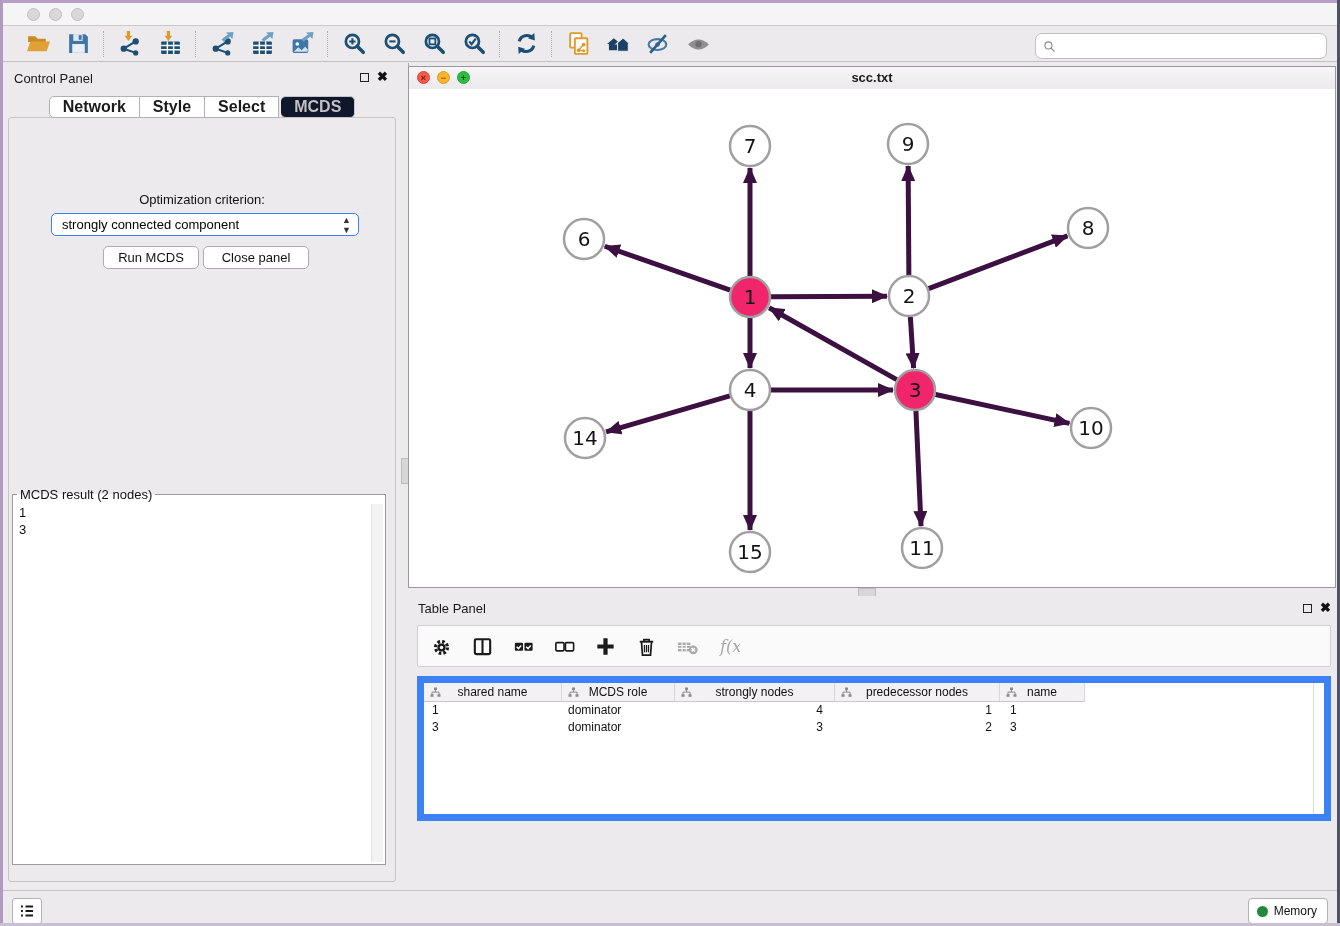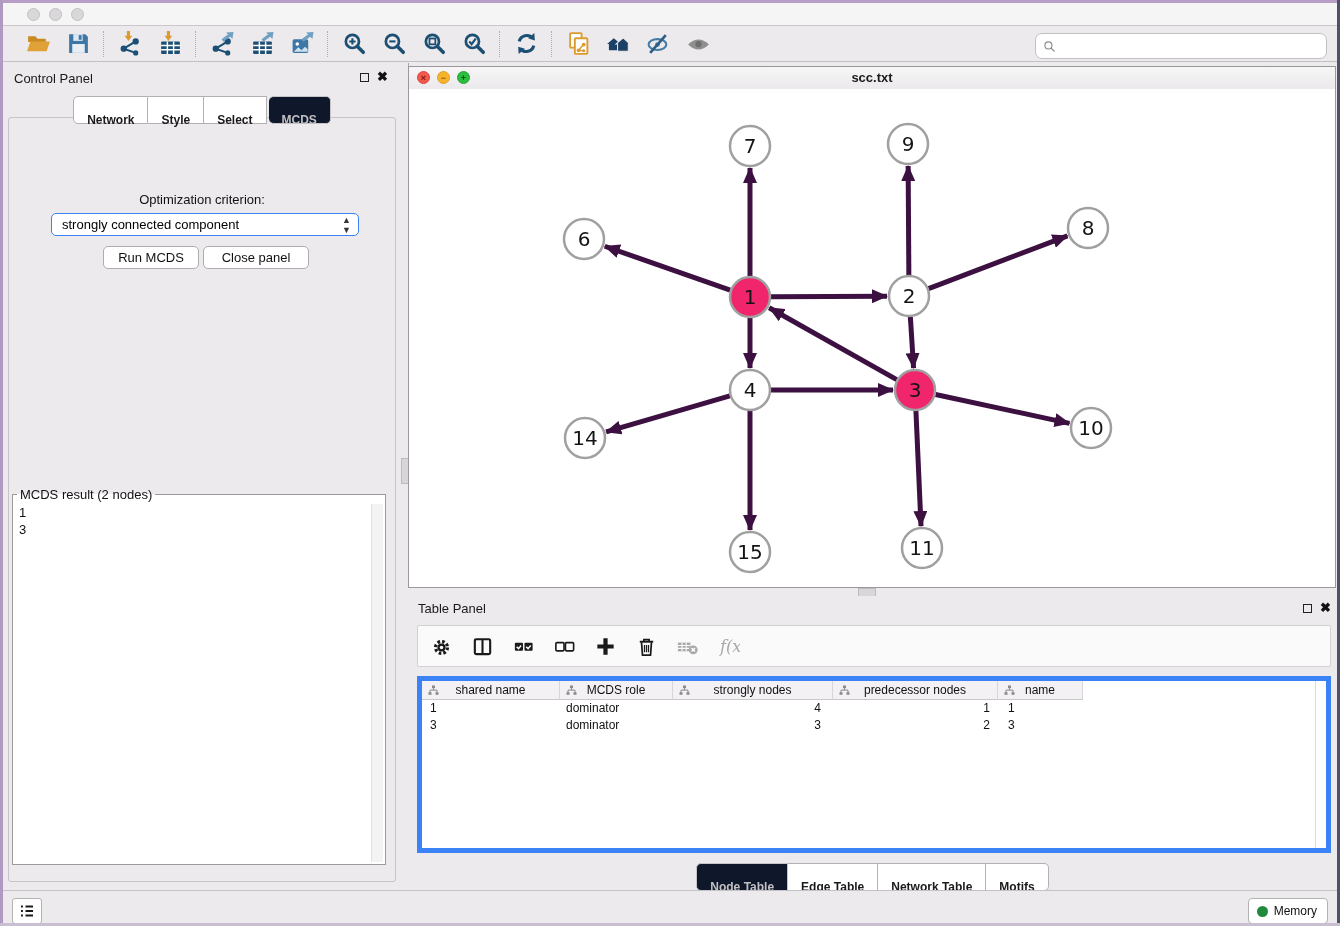--- a/index.html
+++ b/index.html
@@ -26,21 +26,21 @@
   .search-box{position:absolute;right:10px;top:7px;width:290px;height:24px;background:#fff;border:1px solid #c2c0c2;border-radius:7px;display:flex;align-items:center;}
   .search-box svg{margin-left:7px;}
   .search-box input{border:none;outline:none;flex:1;height:18px;font-size:12px;background:transparent;margin-left:4px;}
 
   
   .control-panel{position:absolute;left:3px;top:63px;width:398px;height:827px;background:#eceaec;}
   .cp-title{position:absolute;left:11px;top:8px;font-size:13px;color:#1a1a1a;}
   .panel-float{position:absolute;top:10px;width:9px;height:9px;border:1.5px solid #222;box-sizing:border-box;cursor:pointer;}
   .panel-close{position:absolute;top:6px;font-size:13px;font-weight:bold;color:#111;cursor:pointer;line-height:15px;}
   .cp-tabs{position:absolute;left:0;right:0;top:33px;height:22px;display:flex;justify-content:center;z-index:2;}
-  .tab{background:#fff;border:1px solid #b2b0b2;border-left:none;padding:13px 13px;font-size:12px;font-weight:700;color:#1a1a1a;line-height:20px;cursor:pointer;white-space:nowrap;text-align:right;}
+  .tab{background:#fff;border:1px solid #b2b0b2;border-left:none;padding:0 13px;font-size:16px;font-weight:700;color:#1a1a1a;line-height:20px;cursor:pointer;white-space:nowrap;text-align:right;}
   .tab:first-child{border-left:1px solid #b2b0b2;border-radius:5px 0 0 5px;}
   .tab:last-child{border-radius:0 5px 5px 0;}
   .tab.disabled{background:#0f172a;color:#c2c0c2;border-color:#c6c4c6;border-radius:5px;margin-left:2px;}
   .cp-content{position:absolute;left:5px;right:5px;top:54px;bottom:8px;border:1px solid #c6c4c6;border-radius:3px;background:#eceaec;}
   .opt-label{position:absolute;left:0;right:0;top:74px;text-align:center;font-size:13px;color:#111;}
   .criterion-select{position:absolute;left:42px;top:95px;width:308px;height:23px;background:#fff;border:1px solid #3b82f6;border-radius:5px;box-sizing:border-box;font-size:13px;line-height:21px;padding-left:10px;cursor:pointer;}
   .criterion-select .updown{position:absolute;right:7px;top:1px;font-size:9px;color:#333;line-height:10px;text-align:center;}
   .cp-btn{position:absolute;top:128px;height:23px;background:#fff;border:1px solid #aeacae;border-radius:5px;font-size:13px;font-family:"Liberation Sans",sans-serif;cursor:pointer;color:#111;}
   fieldset.result{position:absolute;left:9px;top:424px;width:374px;height:378px;margin:0;padding:0;border:1px solid #9c9a9c;background:#fff;box-sizing:border-box;}
   fieldset.result legend{font-size:13px;color:#111;margin-left:4px;padding:0 3px;}
@@ -59,21 +59,21 @@
   .mac-light{position:absolute;top:4px;width:13px;height:13px;border-radius:50%;box-sizing:border-box;font-size:9px;font-weight:bold;text-align:center;line-height:12px;cursor:pointer;}
   .net-title{position:absolute;left:0;right:0;top:3px;text-align:center;font-size:13px;font-weight:600;color:#1a1a1a;}
   .net-canvas{position:absolute;left:0;right:0;top:22px;bottom:0;background:#fff;}
   .net-canvas svg{display:block;}
 
   
   .table-panel{position:absolute;left:408px;top:596px;width:929px;height:294px;background:#eceaec;}
   .tp-title{position:absolute;left:10px;top:5px;font-size:13px;color:#1a1a1a;}
   .tp-toolbar{position:absolute;left:9px;top:29px;width:914px;height:42px;background:#fbfafb;border:1px solid #d2d0d2;border-radius:2px;box-sizing:border-box;display:flex;align-items:center;gap:15px;padding-left:10px;}
   .tp-toolbar .tb-icon svg{width:23px;height:23px;}
-  .tp-table{position:absolute;left:9px;top:80px;width:914px;height:177px;background:#fff;border:5px solid #3b82f6;box-sizing:border-box;overflow:hidden;}
+  .tp-table{position:absolute;left:9px;top:80px;width:914px;height:145px;background:#fff;border:7px solid #3b82f6;box-sizing:border-box;overflow:hidden;}
   .tp-head{position:absolute;left:0;top:0;height:19px;display:flex;}
   .th{position:relative;background:#f3f1f3;border-right:1px solid #d8d6d8;border-bottom:1px solid #c9c7c9;box-sizing:border-box;font-size:12px;color:#111;text-align:center;line-height:18px;}
   .th svg{position:absolute;left:6px;top:4px;}
   .tr{position:absolute;left:0;height:17px;display:flex;cursor:default;}
   .td{box-sizing:border-box;font-size:12px;color:#111;line-height:17px;overflow:hidden;white-space:nowrap;}
   .tp-scrollline{position:absolute;top:0;bottom:0;right:10px;width:1px;background:#dddbdd;}
   .tp-tabs{position:absolute;left:0;right:0;top:267px;height:23px;display:flex;justify-content:center;}
   .tp-tabs .tab{line-height:21px;}
   .tp-tabs .tab.disabled{border-radius:5px 0 0 5px;margin-left:0;}
 
@@ -465,26 +465,20 @@
           <div class="td" style="width: 85px; text-align: left; padding-left: 10px;">1</div>
         </div>
         <div class="tr" style="top: 36px;">
           <div class="td" style="width: 138px; text-align: left; padding-left: 8px;">3</div>
           <div class="td" style="width: 113px; text-align: left; padding-left: 6px;">dominator</div>
           <div class="td" style="width: 160px; text-align: right; padding-right: 12px;">3</div>
           <div class="td" style="width: 165px; text-align: right; padding-right: 8px;">2</div>
           <div class="td" style="width: 85px; text-align: left; padding-left: 10px;">3</div>
         </div>
       </div>
-    <div class="tp-tabs" id="tp-tabs">
-        <div class="tab disabled">Node Table</div>
-        <div class="tab">Edge Table</div>
-        <div class="tab">Network Table</div>
-        <div class="tab">Motifs</div>
-      </div>
   </div>
 
   <div class="statusbar">
     <div class="list-btn">
       <svg width="18" height="18" viewBox="0 0 24 24">
           <g stroke="#1a1a1a" stroke-width="2.4">
             <path d="M4 6h2.5M10 6h10M4 12h2.5M10 12h10M4 18h2.5M10 18h10"></path>
           </g>
         </svg>
     </div>

